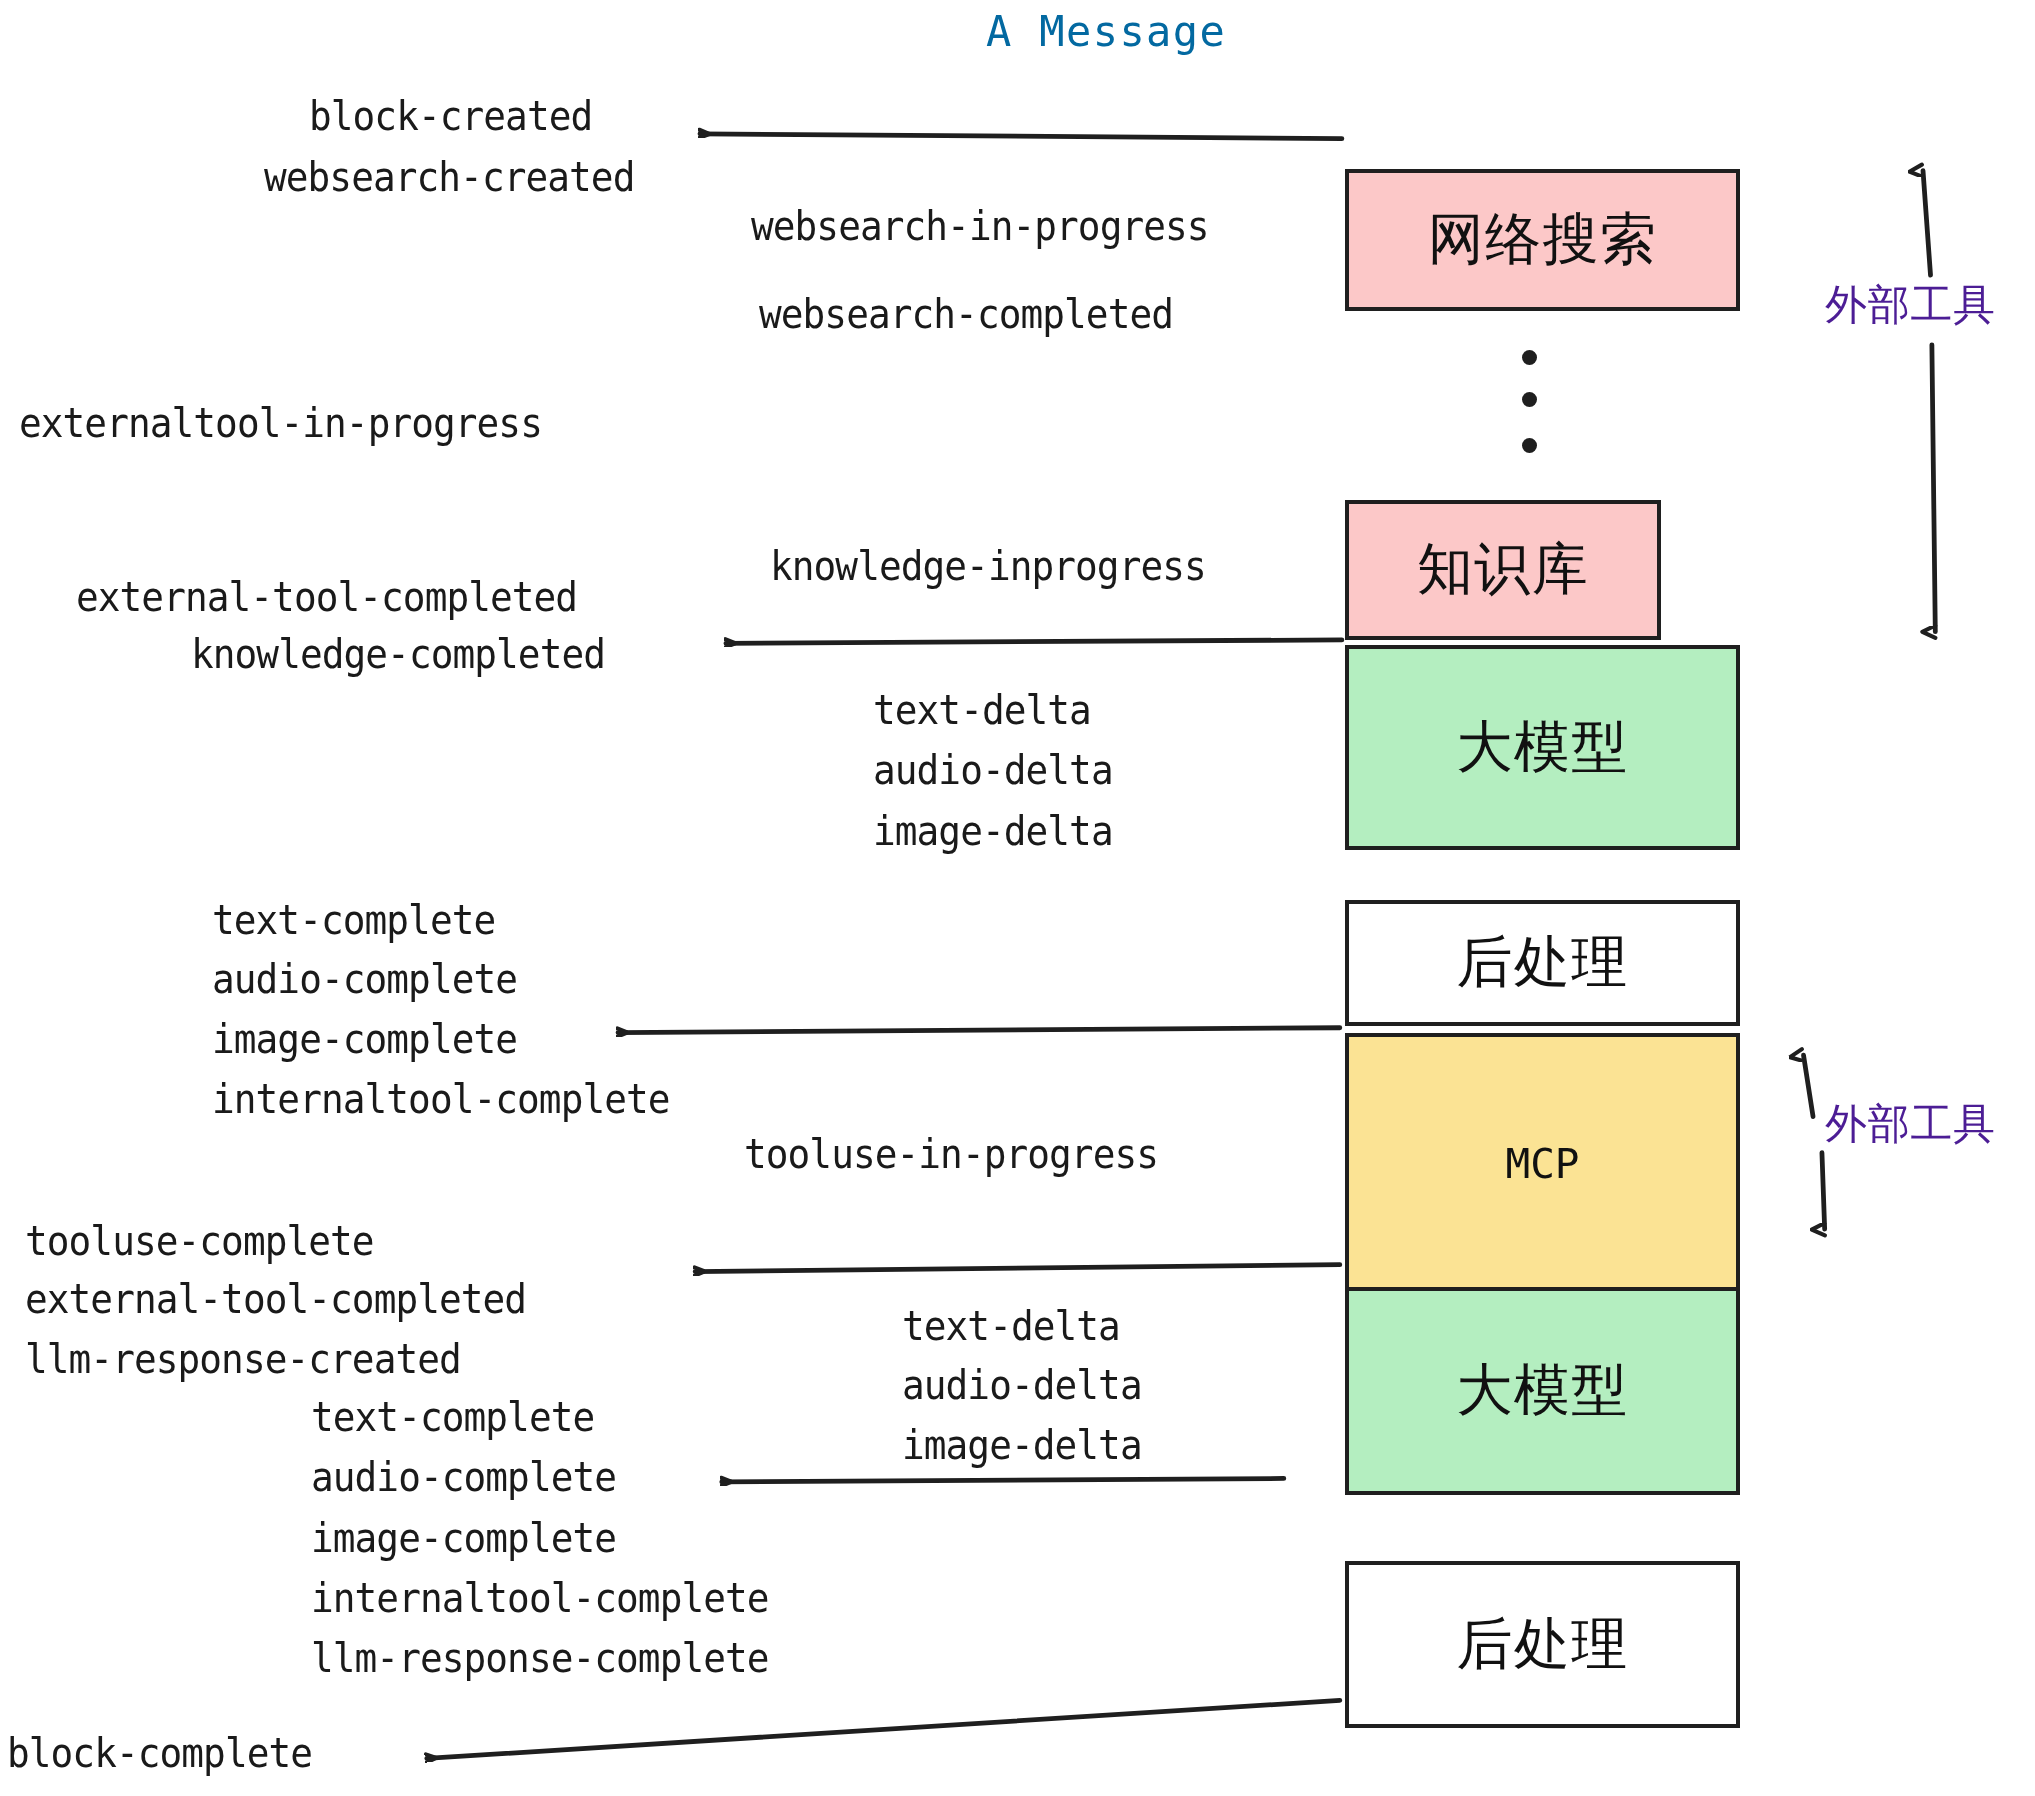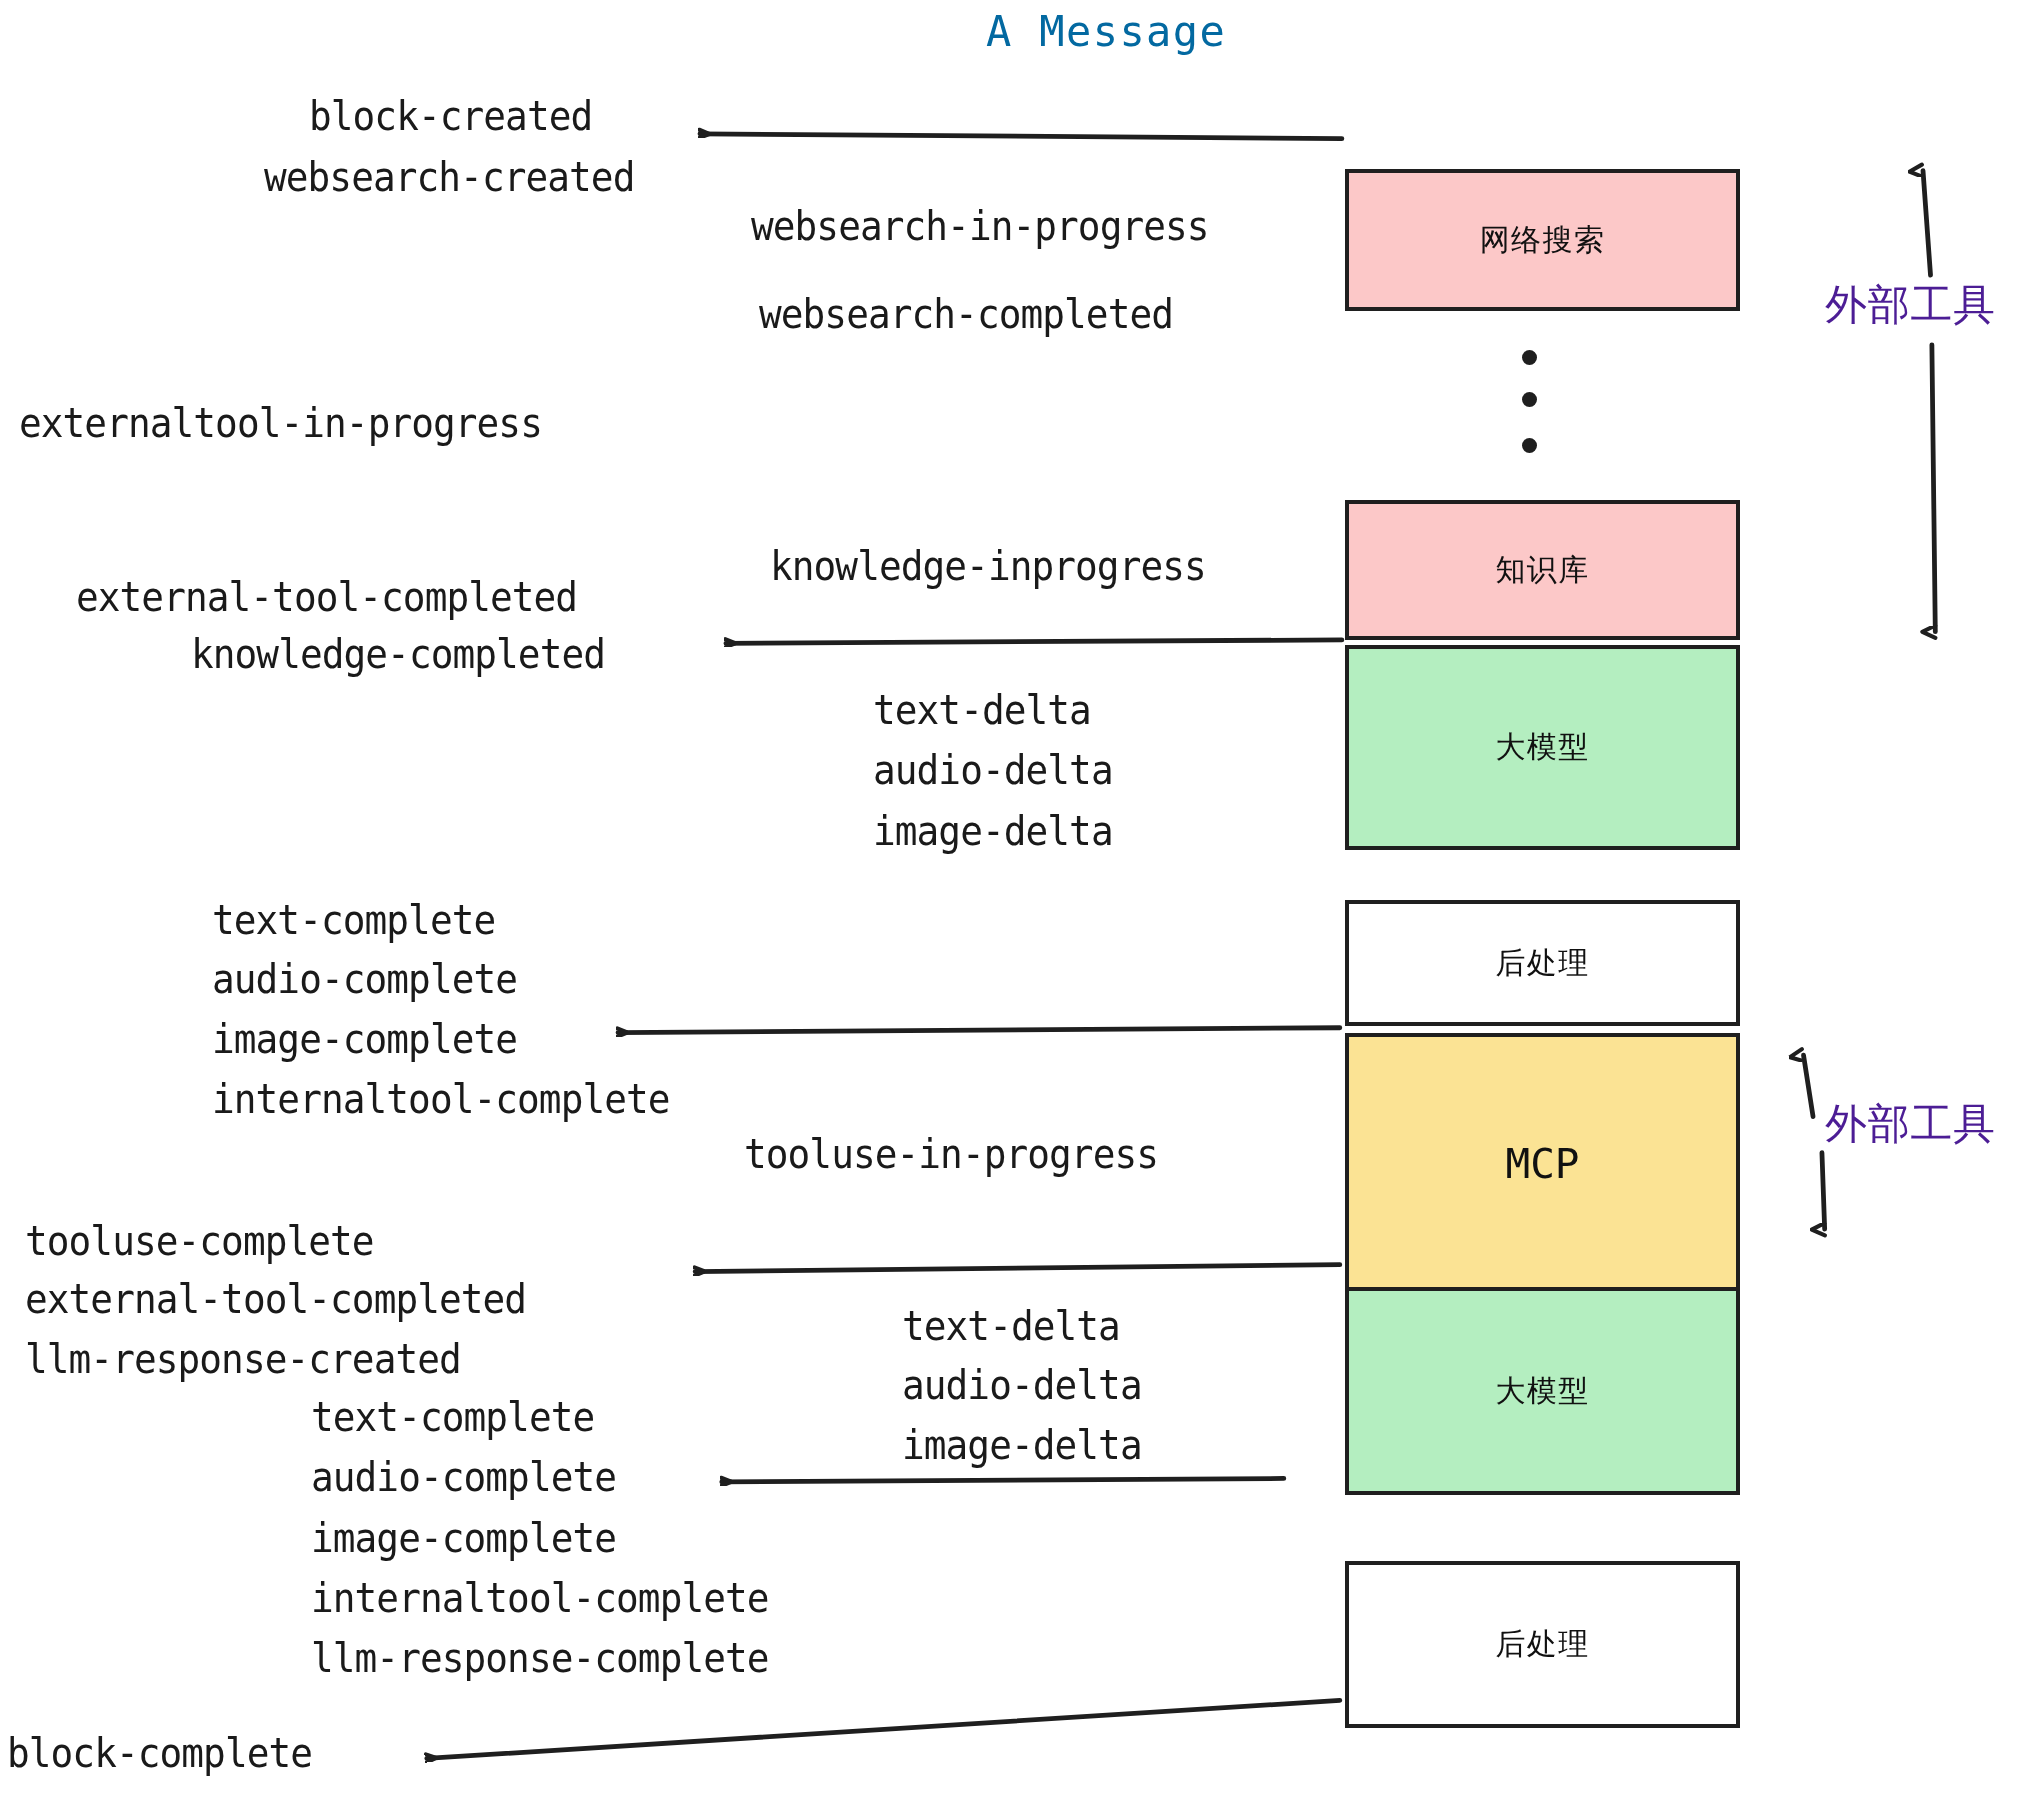--- a/index.html
+++ b/index.html
@@ -42,21 +42,21 @@
     letter-spacing: 1.4px;
   }
   .node {
     position: absolute;
     box-sizing: border-box;
     border: 4.8px solid #1f1f1f;
     display: flex;
     align-items: center;
     justify-content: center;
     font-family: Liberation Serif, serif;
-    font-size: 30px;
+    font-size: 56px;
     color: #111111;
     letter-spacing: 1.4px;
   }
   .node.latin {
     font-family: "DejaVu Sans Mono", "Liberation Mono", monospace;
     font-size: 41px;
     letter-spacing: 0px;
   }
   .grouplbl {
     position: absolute;
@@ -134,21 +134,21 @@
       <path d="M2668,1688 L2672,1800" fill="none" stroke="#1f1f1f" stroke-width="7" stroke-linecap="round" marker-end="url(#ahd)"></path>
     </g>
   </svg>
 
   <div class="node" style="left:1345px; top:169px; width:395px; height:142px; background:#fcc8c8;">网络搜索</div>
 
   <div class="vdots" style="left:1522px; top:350px;"></div>
   <div class="vdots" style="left:1522px; top:392px;"></div>
   <div class="vdots" style="left:1522px; top:438px;"></div>
 
-  <div class="node" style="left:1345px; top:500px; width:395px; height:140px; background:#fcc8c8;">知识库</div>
+  <div class="node" style="left:1345px; top:500px; width:316px; height:140px; background:#fcc8c8;">知识库</div>
 
   <div class="node" style="left:1345px; top:645px; width:395px; height:205px; background:#b4eec0;">大模型</div>
 
   <div class="node" style="left:1345px; top:900px; width:395px; height:126px; background:#ffffff;">后处理</div>
 
   <div class="node latin" style="left:1345px; top:1033px; width:395px; height:261px; background:#fbe394;">MCP</div>
 
   <div class="node" style="left:1345px; top:1287px; width:395px; height:208px; background:#b4eec0;">大模型</div>
 
   <div class="node" style="left:1345px; top:1561px; width:395px; height:167px; background:#ffffff;">后处理</div>

